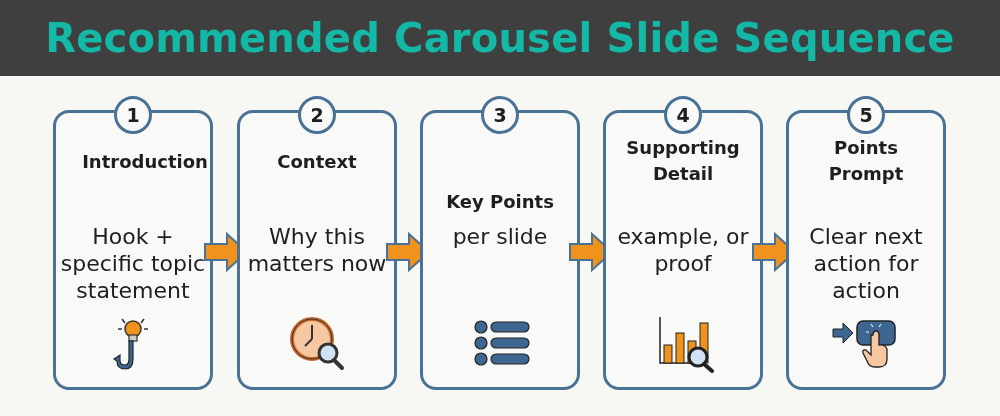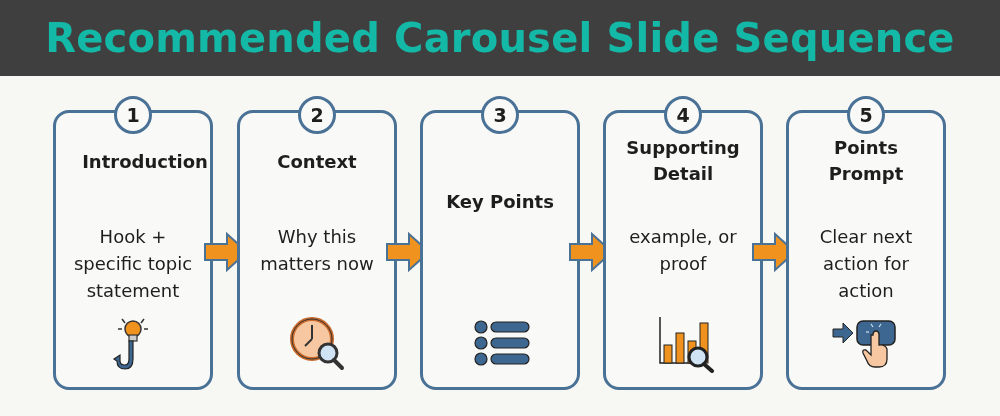--- a/index.html
+++ b/index.html
@@ -2,21 +2,21 @@
 <html><head>
 <meta charset="utf-8">
 <style>
   html, body { margin:0; padding:0; }
   body { width:1000px; height:416px; background:#f7f7f4; font-family:"DejaVu Sans", sans-serif; position:relative; overflow:hidden; }
   .header { position:absolute; left:0; top:0; width:1000px; height:76px; background:#3f3f3f; display:flex; align-items:center; justify-content:center; }
   .header h1 { margin:0; color:#14b8a6; font-size:40px; font-weight:bold; letter-spacing:0.2px; }
   .card { position:absolute; top:110px; width:160px; height:280px; border:3px solid #4a7296; border-radius:16px; background:#f9f9f7; box-sizing:border-box; }
   .badge { position:absolute; top:-17px; left:50%; transform:translateX(-50%); width:32px; height:32px; border:3px solid #4a7296; border-radius:50%; background:#f9f9f7; display:flex; align-items:center; justify-content:center; font-weight:bold; font-size:19px; color:#1e1e1e; }
   .title { position:absolute; left:0; width:100%; text-align:center; font-weight:bold; font-size:18px; color:#1e1e1e; line-height:26px; }
-  .desc { position:absolute; left:0; top:110px; width:100%; text-align:center; font-size:18px; color:#1e1e1e; line-height:27px; }
+  .desc { position:absolute; left:0; top:110px; width:100%; text-align:center; font-size:22px; color:#1e1e1e; line-height:27px; }
   .icon { position:absolute; left:50%; transform:translateX(-50%); top:200px; width:70px; height:60px; }
   .arrow { position:absolute; top:232px; width:46px; height:40px; }
 </style>
 </head>
 <body>
 
 <div class="header">
   <h1>Recommended Carousel Slide Sequence</h1>
 </div>
 
@@ -61,20 +61,21 @@
 </div>
 
 <svg class="arrow" style="left:385px;" viewBox="0 0 46 40">
     <path d="M2 12 H24 V2 L44 20 L24 38 V28 H2 Z" fill="#f0921e" stroke="#4a7296" stroke-width="2"></path>
   </svg>
 
 <div class="card" style="left:420px;">
   <div class="badge">3</div>
   <div class="title" style="top:44px;margin-top:32px;"><span>Key Points</span></div>
   <div class="desc">
+      <div>per slide</div>
   </div>
   <svg class="icon" viewBox="0 0 70 60">
     <circle cx="16" cy="14" r="6" fill="#3d6690" stroke="#222" stroke-width="1.2"></circle>
     <rect x="26" y="9" width="38" height="10" rx="5" fill="#3d6690" stroke="#222" stroke-width="1.2"></rect>
     <circle cx="16" cy="30" r="6" fill="#3d6690" stroke="#222" stroke-width="1.2"></circle>
     <rect x="26" y="25" width="38" height="10" rx="5" fill="#3d6690" stroke="#222" stroke-width="1.2"></rect>
     <circle cx="16" cy="46" r="6" fill="#3d6690" stroke="#222" stroke-width="1.2"></circle>
     <rect x="26" y="41" width="38" height="10" rx="5" fill="#3d6690" stroke="#222" stroke-width="1.2"></rect>
   </svg>
 </div>

